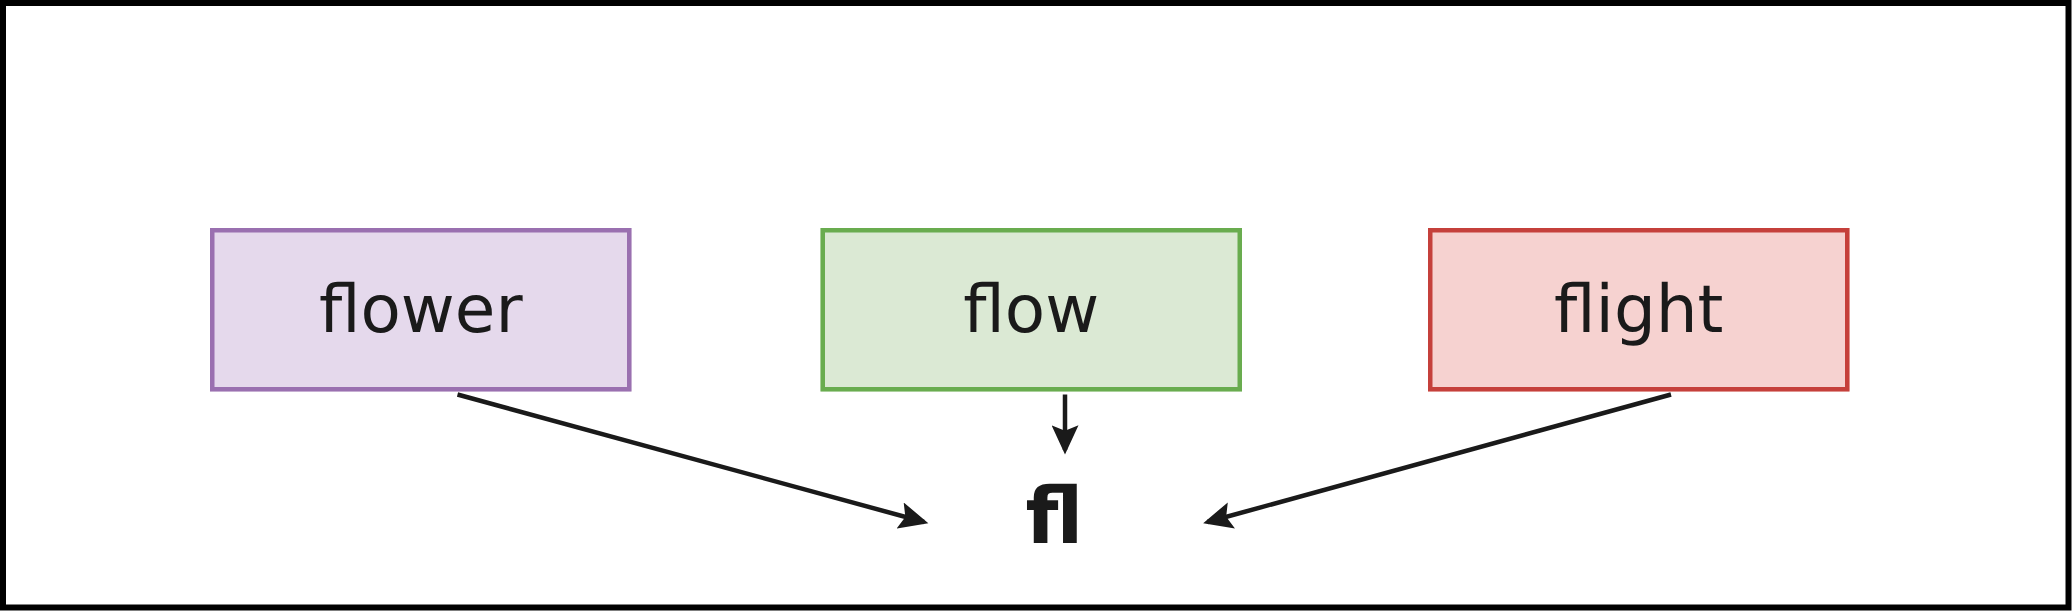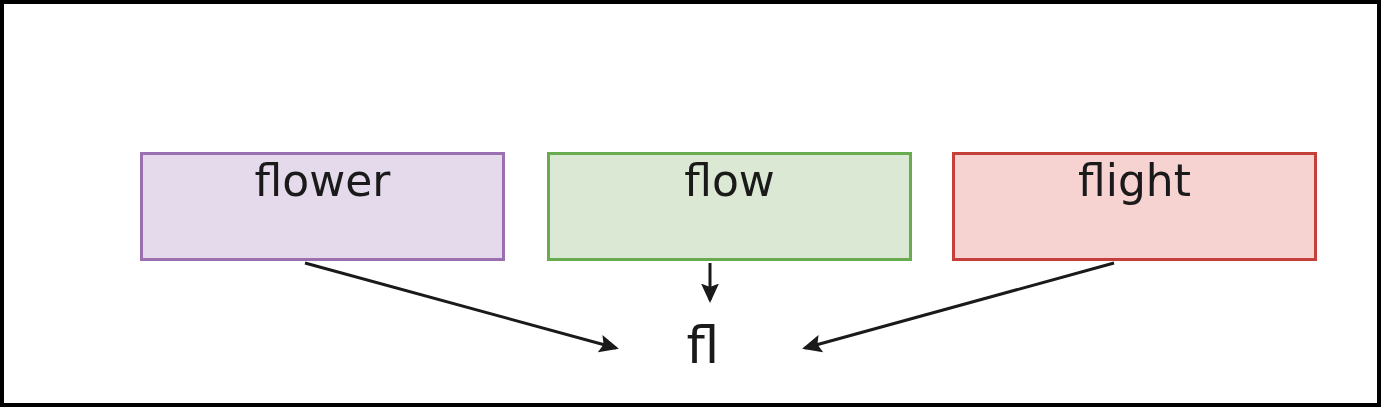--- a/index.html
+++ b/index.html
@@ -22,25 +22,26 @@
     width: 100%;
     text-align: center;
     font-size: 47px;
     font-weight: 700;
     letter-spacing: 1px;
     color: #1a1a1a;
   }
   .word-box {
     position: absolute;
     top: 148px;
-    width: 365px;
+    width: 281px;
     height: 109px;
     border: 3px solid #888888;
     background: #eeeeee;
     display: flex;
+    align-items: center;
     justify-content: center;
   }
   .word-box .word-label {
     font-size: 44px;
     font-weight: 500;
     color: #1a1a1a;
   }
   .box-flower { left: 136px; }
   .box-flow   { left: 543px; }
   .box-flight { left: 948px; }
@@ -49,21 +50,21 @@
     top: 0; left: 0;
     width: 1373px;
     height: 399px;
   }
   .result-text {
     position: absolute;
     left: 699px;
     top: 308px;
     transform: translateX(-50%);
     font-size: 52px;
-    font-weight: 400;
+    font-weight: 700;
     color: #1a1a1a;
     line-height: 1.3;
   }
 </style>
 </head>
 <body>
 
 <div class="canvas" style="border-color: rgb(0, 0, 0); background: rgb(255, 255, 255);">
 
 

